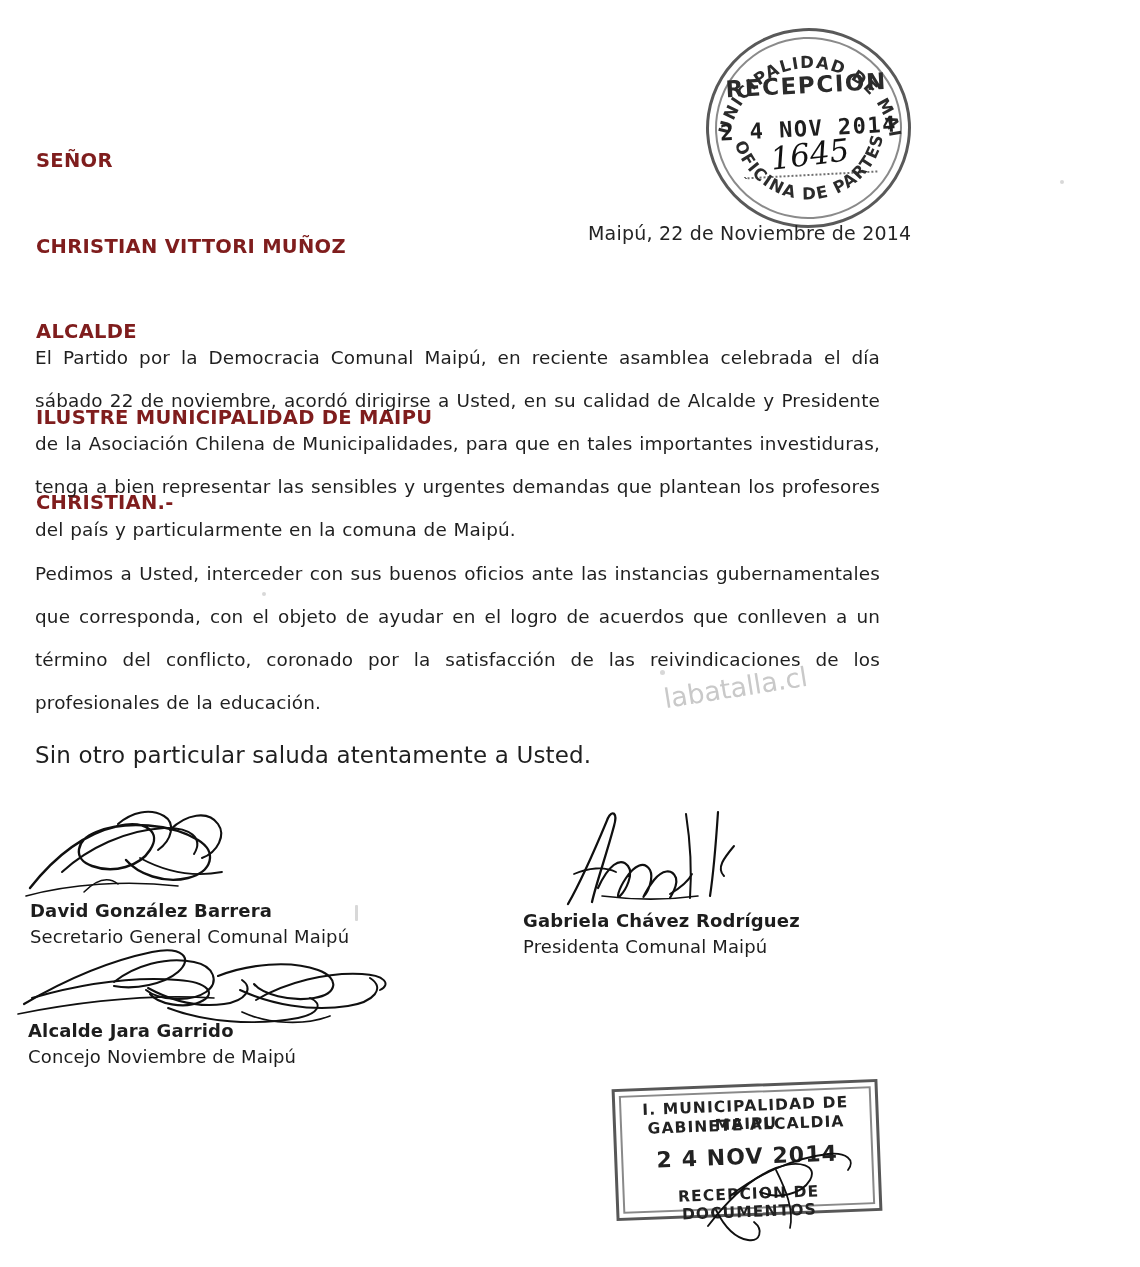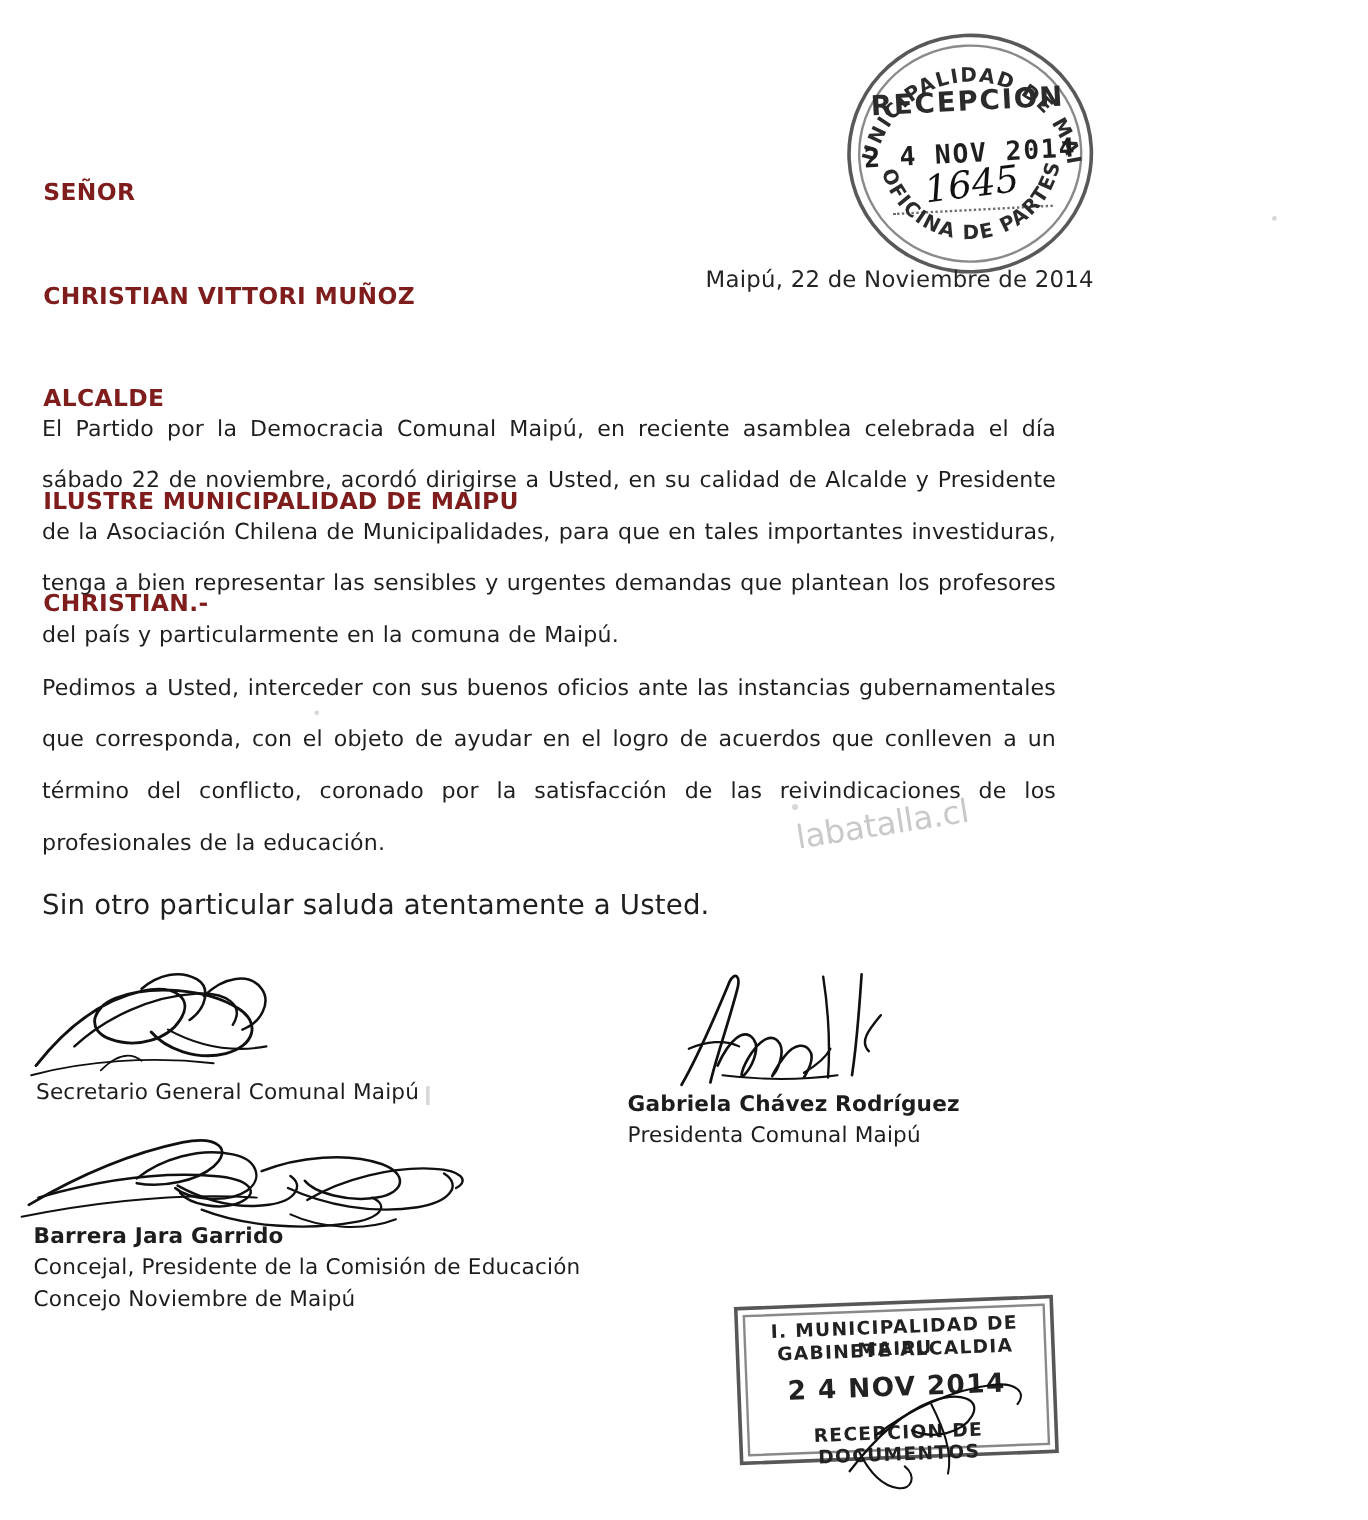--- a/index.html
+++ b/index.html
@@ -292,20 +292,21 @@
                C104,58 114,56 118,66 C120,74 114,82 112,86" stroke-width="2.2"></path>
       <path d="M112,82 C122,76 130,70 134,62" stroke-width="1.9"></path>
       <path d="M128,2 C132,28 134,58 132,86" stroke-width="2"></path>
       <path d="M160,0 C158,30 156,58 152,84" stroke-width="2.2"></path>
       <path d="M176,34 C166,46 158,56 166,64" stroke-width="2"></path>
       <path d="M44,84 C76,88 110,88 140,84" stroke-width="1.6"></path>
     </svg>
   </div>
 
   <div class="sig-block" id="sig-block-gonzalez">
+    <span class="name">David González Barrera</span>
     <span class="role">Secretario General  Comunal Maipú</span>
   </div>
 
   <div class="sig-block" id="sig-block-chavez">
     <span class="name">Gabriela Chávez Rodríguez</span>
     <span class="role">Presidenta Comunal Maipú</span>
   </div>
 
   <div class="signature" id="signature-jara">
     <svg width="390" height="95" viewBox="0 0 390 95">
@@ -316,22 +317,21 @@
       <path d="M200,34 C230,22 272,18 300,28 C322,36 320,52 296,56 C272,60 244,52 236,42" stroke-width="2.1"></path>
       <path d="M222,48 C252,62 292,70 330,64 C356,60 368,46 352,36" stroke-width="2"></path>
       <path d="M238,58 C268,40 310,30 344,32 C366,33 374,42 362,48" stroke-width="1.9"></path>
       <path d="M150,66 C186,80 236,84 280,76 C300,72 306,62 292,56" stroke-width="1.9"></path>
       <path d="M0,72 C60,60 130,52 196,56" stroke-width="1.6"></path>
       <path d="M224,70 C250,82 286,84 312,74" stroke-width="1.7"></path>
     </svg>
   </div>
 
   <div class="sig-block" id="sig-block-jara">
-    <span class="name">Barrera Jara Garrido</span>
-    <span class="role">Concejal, Presidente de la Comisión de Educación</span>
+    <span class="name">Alcalde Jara Garrido</span>
     <span class="role">Concejo Noviembre de Maipú</span>
   </div>
 
   <div id="stamp-gabinete">
     <div class="frame-outer"></div>
     <div class="frame-inner"></div>
     <div class="st-line" id="gabinete-line1">I. MUNICIPALIDAD DE MAIPU</div>
     <div class="st-line" id="gabinete-line2">GABINETE ALCALDIA</div>
     <div class="st-line" id="gabinete-date">2 4 NOV 2014</div>
     <div class="st-line" id="gabinete-line4">RECEPCION DE DOCUMENTOS</div>

